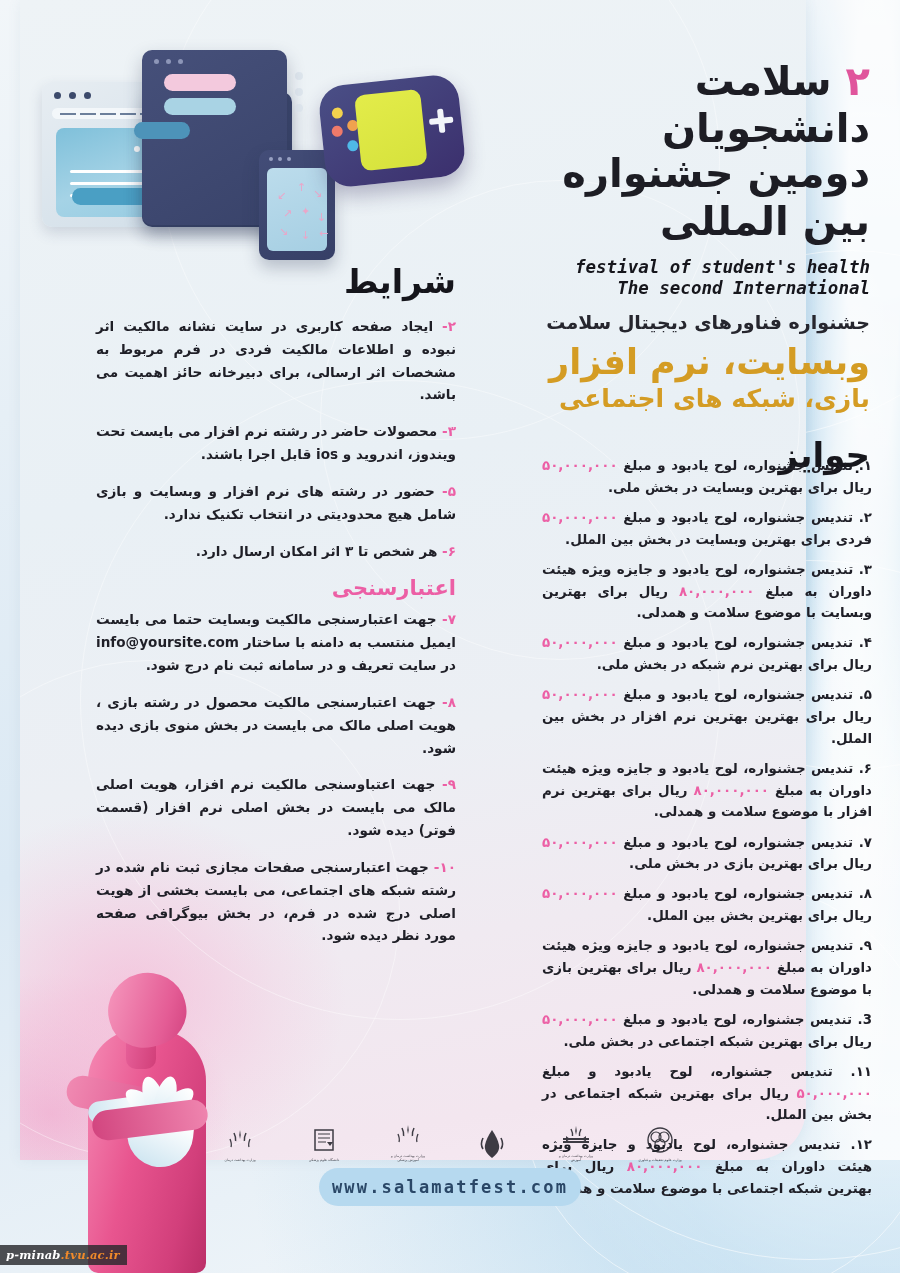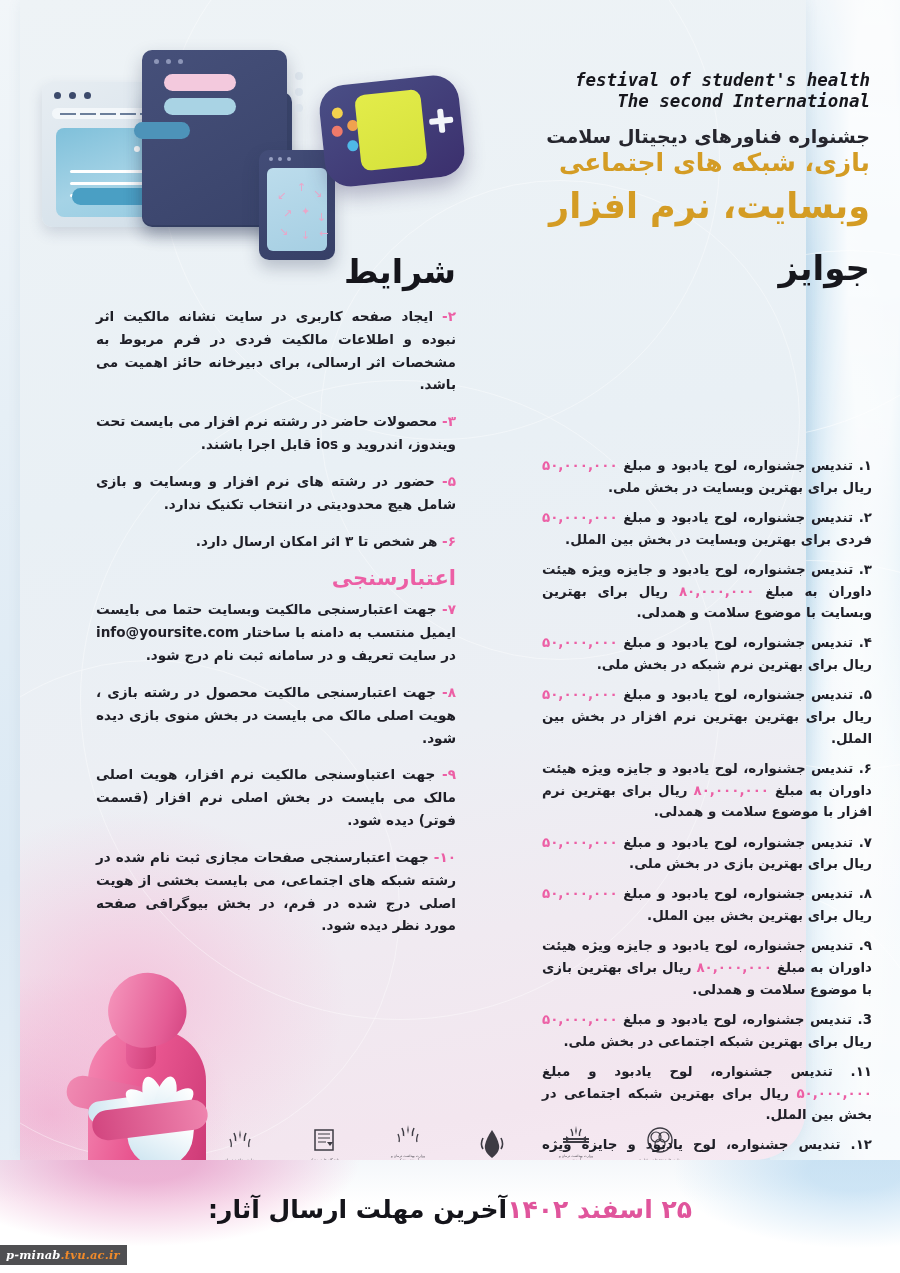--- a/index.html
+++ b/index.html
@@ -165,21 +165,21 @@
   .prizes{
     position:absolute;right:28px;top:455px;width:330px;
     direction:rtl;text-align:justify;text-align-last:right;
     font-size:13.4px;line-height:1.62;color:#1f1f27;font-weight:600;
   }
   .prize-item{margin-bottom:8.5px;}
   .amount{color:#ec5fa5;font-weight:700;}
 
   
   .cond{
-    position:absolute;left:96px;top:252px;width:360px;
+    position:absolute;left:96px;top:262px;width:360px;
     direction:rtl;text-align:justify;text-align-last:right;
     color:#1f1f27;
   }
   .cond-title{font-size:33px;font-weight:800;color:#15151b;text-align:left;margin-bottom:14px;}
   .cond-item{font-size:13.6px;line-height:1.68;font-weight:600;margin-bottom:14px;}
   .num{color:#ec5fa5;font-weight:800;}
   .eval-title{font-size:21px;font-weight:800;color:#ec5fa5;text-align:left;margin:2px 0 8px;}
   .ltr{direction:ltr;unicode-bidi:embed;}
 
   
@@ -347,27 +347,32 @@
           <i class="b2"></i>
           <i class="b3"></i>
           <i class="b4"></i>
         </div>
       <div class="screen"></div>
       <div class="plus"></div>
     </div>
   </div>
 
   <div class="head">
+    <div class="logo-fa">
+      <div class="logo-l1"><span class="logo-two">۲</span>
+        <span>سلامت دانشجویان</span></div>
+      <div class="logo-l2">دومین جشنواره بین المللی</div>
+    </div>
     <div class="logo-en">
       <div>festival of student's health</div>
       <div>The second International</div>
     </div>
     <div class="sub-fa">جشنواره فناورهای دیجیتال سلامت</div>
+    <div class="cat-gold cat-1">وبسایت، نرم افزار</div>
     <div class="cat-gold cat-2">بازی، شبکه های اجتماعی</div>
-    <div class="cat-gold cat-1">وبسایت، نرم افزار</div>
     <div class="prizes-title">جوایز</div>
   </div>
 
   <div class="prizes" id="prizes-list">
       <div class="prize-item"><span>۱. </span><span>تندیس جشنواره، لوح یادبود و مبلغ </span><span class="amount">۵۰,۰۰۰,۰۰۰</span><span> ریال برای بهترین وبسایت در بخش ملی.</span></div>
       <div class="prize-item"><span>۲. </span><span>تندیس جشنواره، لوح یادبود و مبلغ </span><span class="amount">۵۰,۰۰۰,۰۰۰</span><span> فردی برای بهترین وبسایت در بخش بین الملل.</span></div>
       <div class="prize-item"><span>۳. </span><span>تندیس جشنواره، لوح یادبود و جایزه ویژه هیئت داوران به مبلغ </span><span class="amount">۸۰,۰۰۰,۰۰۰</span><span> ریال برای بهترین وبسایت با موضوع سلامت و همدلی.</span></div>
       <div class="prize-item"><span>۴. </span><span>تندیس جشنواره، لوح یادبود و مبلغ </span><span class="amount">۵۰,۰۰۰,۰۰۰</span><span> ریال برای بهترین نرم شبکه در بخش ملی.</span></div>
       <div class="prize-item"><span>۵. </span><span>تندیس جشنواره، لوح یادبود و مبلغ </span><span class="amount">۵۰,۰۰۰,۰۰۰</span><span> ریال برای بهترین بهترین نرم افزار در بخش بین الملل.</span></div>
       <div class="prize-item"><span>۶. </span><span>تندیس جشنواره، لوح یادبود و جایزه ویژه هیئت داوران به مبلغ </span><span class="amount">۸۰,۰۰۰,۰۰۰</span><span> ریال برای بهترین نرم افزار با موضوع سلامت و همدلی.</span></div>
@@ -463,23 +468,18 @@
       <div class="petal" style="transform:rotate(-52deg);"></div>
       <div class="petal" style="transform:rotate(-18deg);"></div>
       <div class="petal" style="transform:rotate(16deg);"></div>
       <div class="petal" style="transform:rotate(50deg);"></div>
       <div class="petals-b"></div>
       <div class="core"></div>
     </div>
     <div class="fig-armR"></div>
   </div>
 
-  <div class="deadline">
-    <div class="deadline-txt">
-      <span class="deadline-date"> ۲۵ اسفند ۱۴۰۲</span><span>آخرین مهلت ارسال آثار:</span>
-    </div>
-  </div>
 
   <div class="watermark">
     <span>p-minab</span><span class="tvu">.tvu.ac.ir</span>
   </div>
 
 </div>
 
 </body></html>

